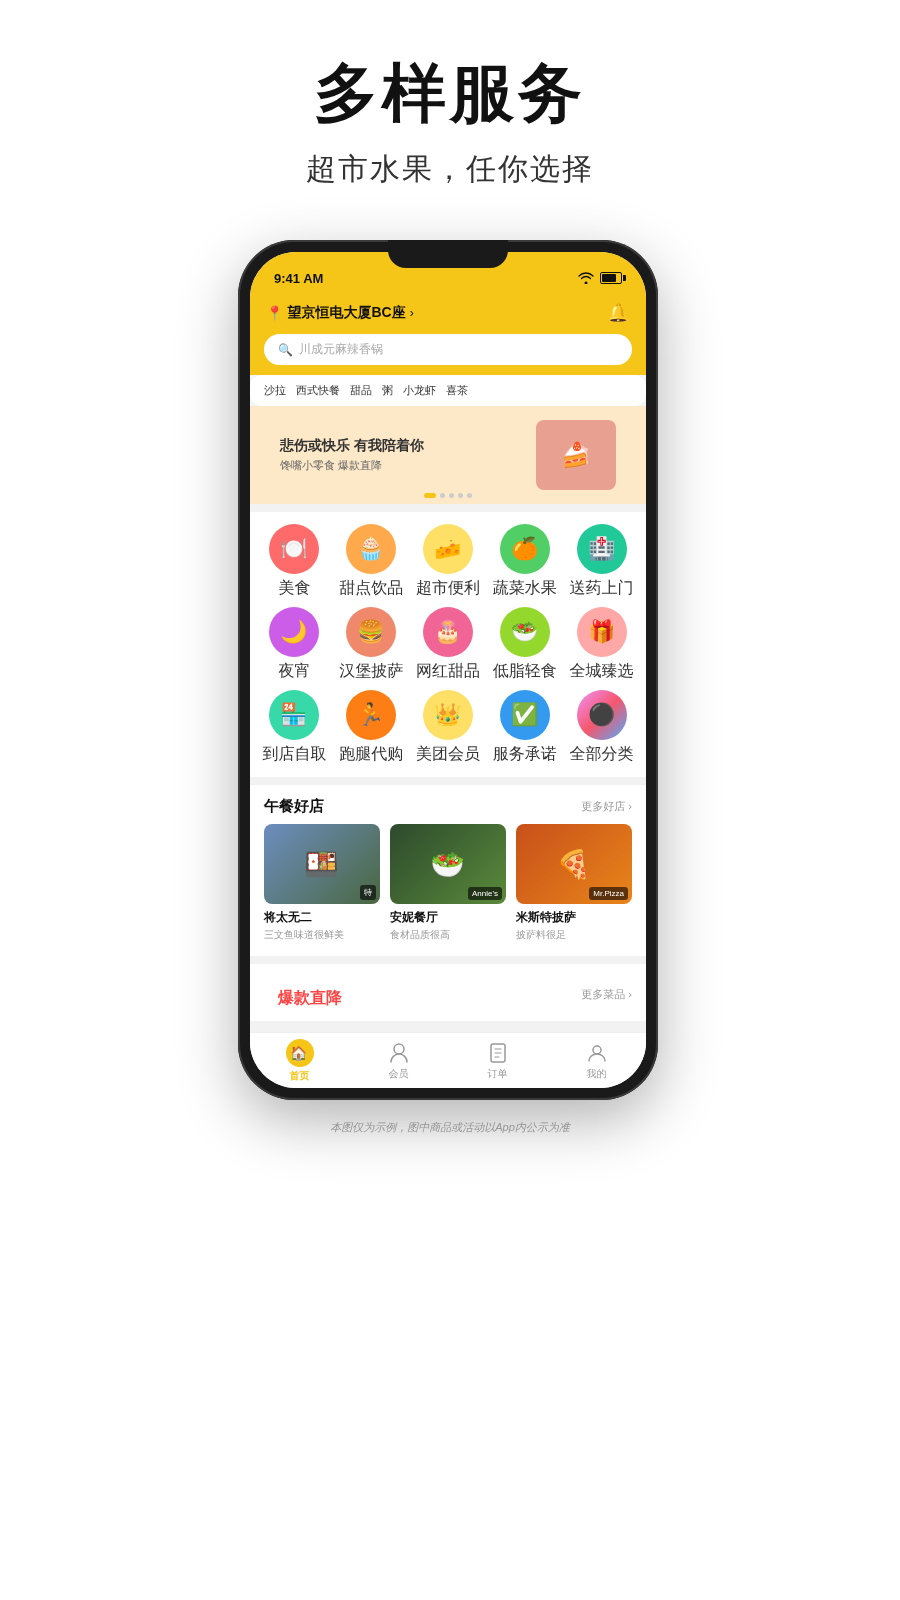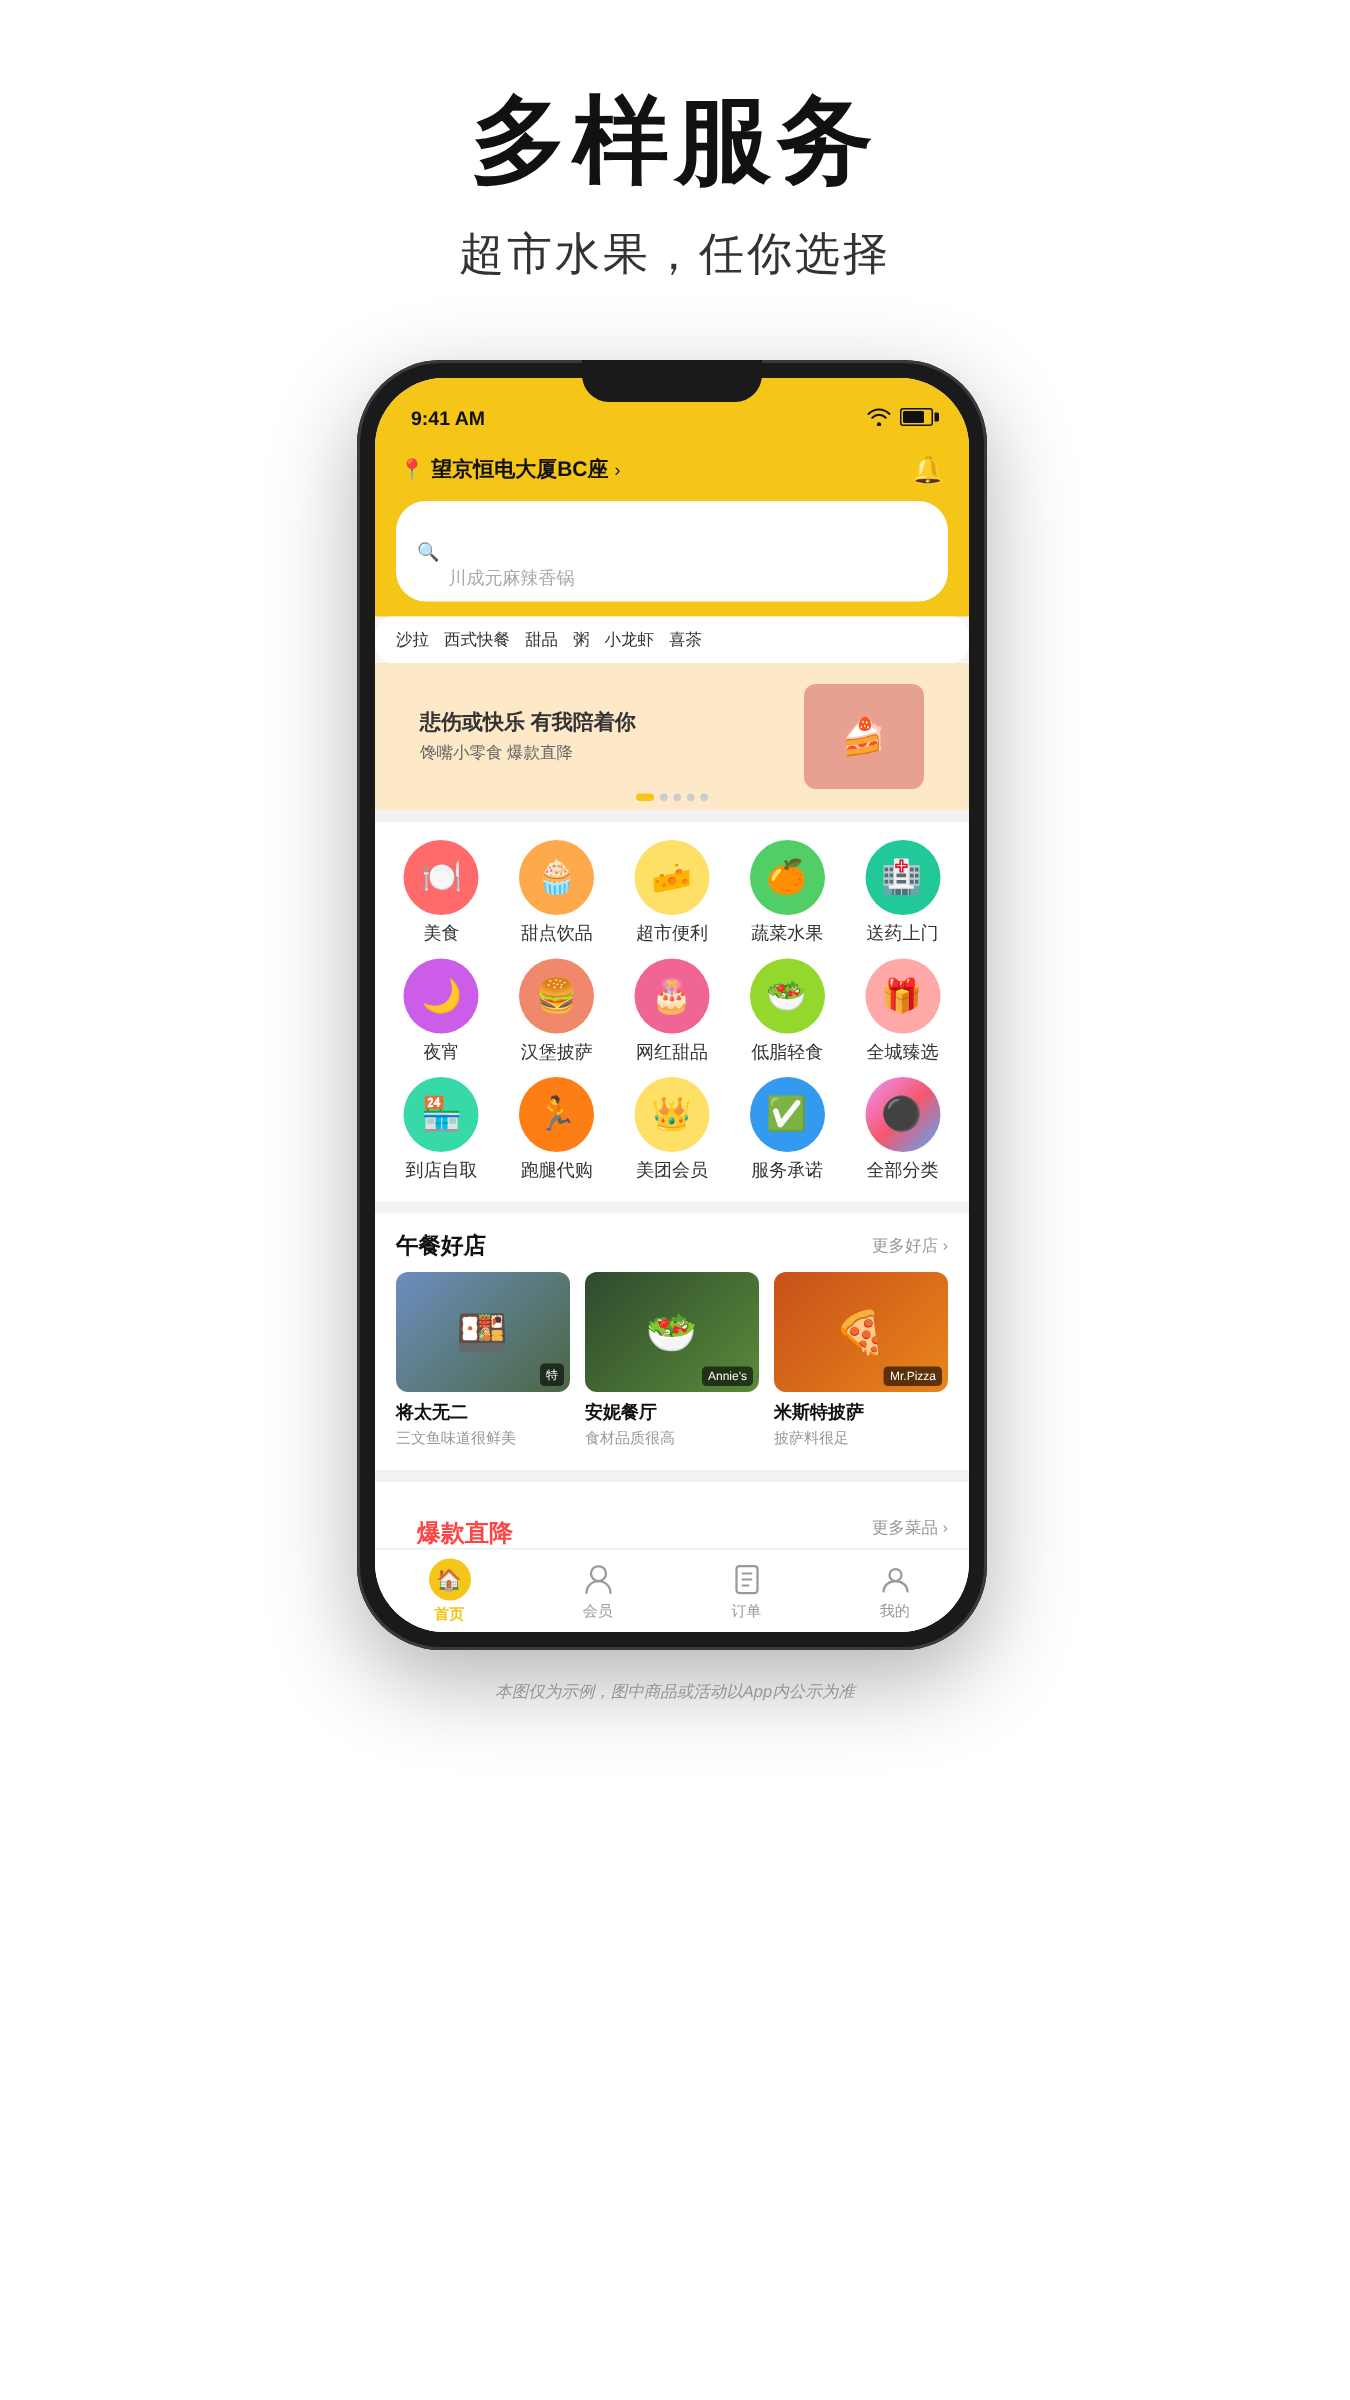--- a/index.html
+++ b/index.html
@@ -163,21 +163,20 @@
       align-items: center;
       gap: 6px;
     }
     .search-icon-text {
       font-size: 12px;
       color: #999;
     }
     .search-placeholder {
       font-size: 12px;
       color: #aaa;
-      margin-top: 36px;
     }
 
     
     .tags-container {
       background: #fff;
       padding: 8px 14px;
       display: flex;
       gap: 10px;
       overflow: hidden;
       flex-shrink: 0;
@@ -271,21 +270,21 @@
     .cat-icon {
       width: 50px;
       height: 50px;
       border-radius: 50%;
       display: flex;
       align-items: center;
       justify-content: center;
       font-size: 22px;
     }
     .cat-label {
-      font-size: 12px;
+      font-size: 16px;
       color: #333;
     }
     .bg-red { background: #ff6b6b; }
     .bg-orange { background: #ffa94d; }
     .bg-yellow { background: #ffe066; }
     .bg-green { background: #51cf66; }
     .bg-teal { background: #20c997; }
     .bg-purple { background: #cc5de8; }
 
     

